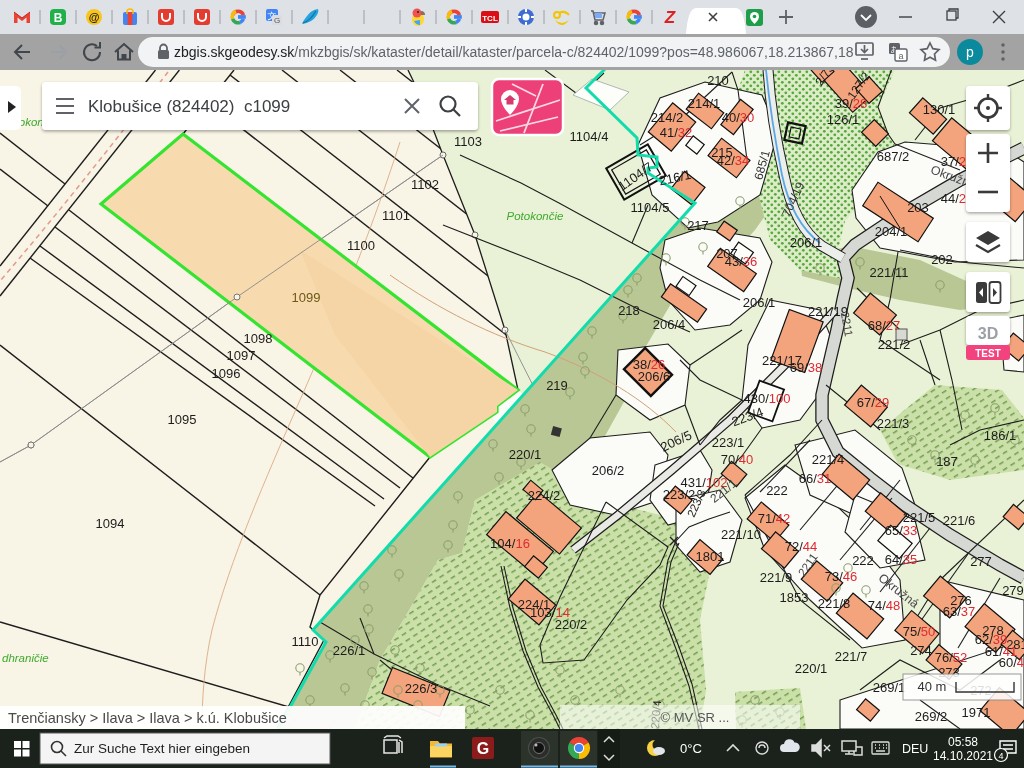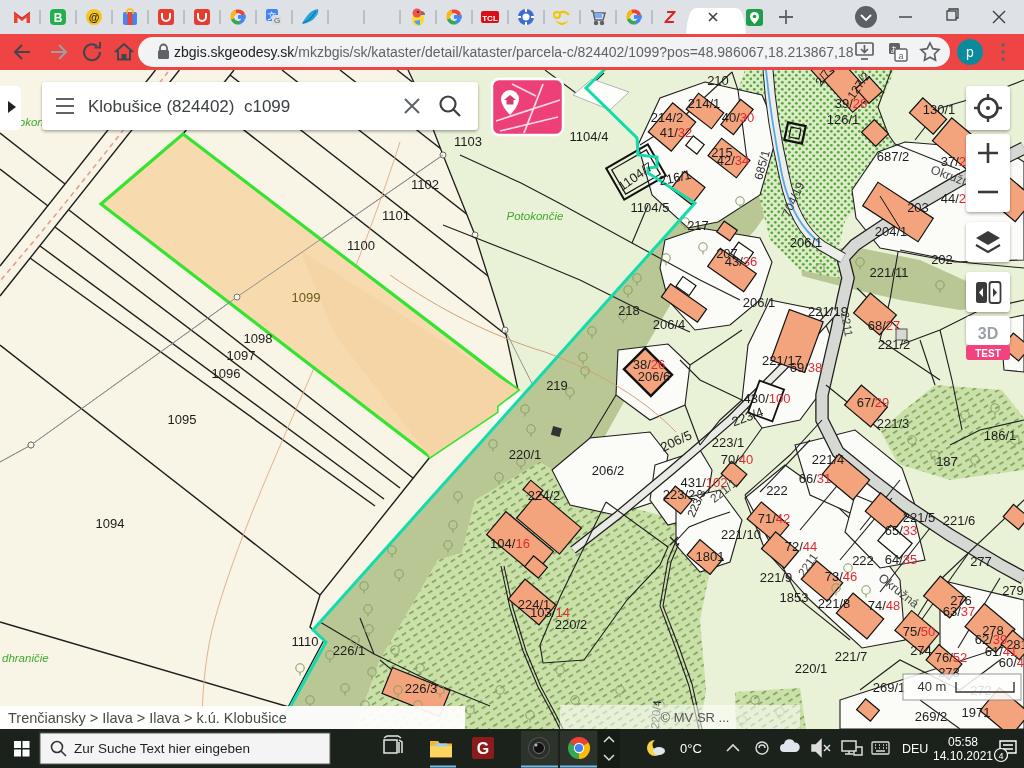--- a/index.html
+++ b/index.html
@@ -108,21 +108,21 @@
       <circle cx="754.5" cy="16.5" r="1.8" fill="#1e9e4a"></circle>
 <path d="M779,17 h14 M786,10 v14" stroke="#5f6368" stroke-width="1.8"></path>
 <circle cx="866" cy="17" r="11" fill="#5c6064"></circle>
       <path d="M861,15 l5,5 5,-5" fill="none" stroke="#fff" stroke-width="1.8"></path>
 <path d="M899,17 h13" stroke="#3c4043" stroke-width="1.4"></path>
 <rect x="947" y="11" width="9" height="9" fill="none" stroke="#3c4043" stroke-width="1.3"></rect>
       <path d="M949,11 v-2 h9 v9 h-2" fill="none" stroke="#3c4043" stroke-width="1.3"></path>
 <path d="M993,11 l12,12 m0,-12 l-12,12" stroke="#3c4043" stroke-width="1.4"></path>
 </svg>
 </div>
-<div style="position:absolute;left:0;top:34px;width:1024px;height:36px;background:#ef4444;border-bottom:1px solid #d5d8dc">
+<div style="position:absolute;left:0;top:34px;width:1024px;height:36px;background:#a3a3a3;border-bottom:1px solid #d5d8dc">
 <svg width="1024" height="36" style="position:absolute;left:0;top:0">
 <path d="M30,18 h-14 m6,-7 l-7,7 7,7" fill="none" stroke="#41464b" stroke-width="2"></path>
 <path d="M51,18 h14 m-6,-7 l7,7 -7,7" fill="none" stroke="#9aa0a6" stroke-width="2"></path>
 <path d="M97,12 a8,8 0 1 0 3,6" fill="none" stroke="#41464b" stroke-width="2"></path>
       <path d="M100,8 v5.5 h-5.5" fill="none" stroke="#41464b" stroke-width="2"></path>
 <path d="M115,18 l9,-8 9,8 M118,16.5 v9 h12 v-9" fill="none" stroke="#41464b" stroke-width="2"></path>
       <rect x="121.5" y="20" width="5" height="5.5" fill="#41464b"></rect>
 <rect x="138" y="3" width="812" height="30" rx="15" fill="#f1f3f4"></rect>
 <g transform="translate(158,10)">
         <rect x="0" y="6" width="11" height="9" rx="1.5" fill="#5f6368"></rect>

